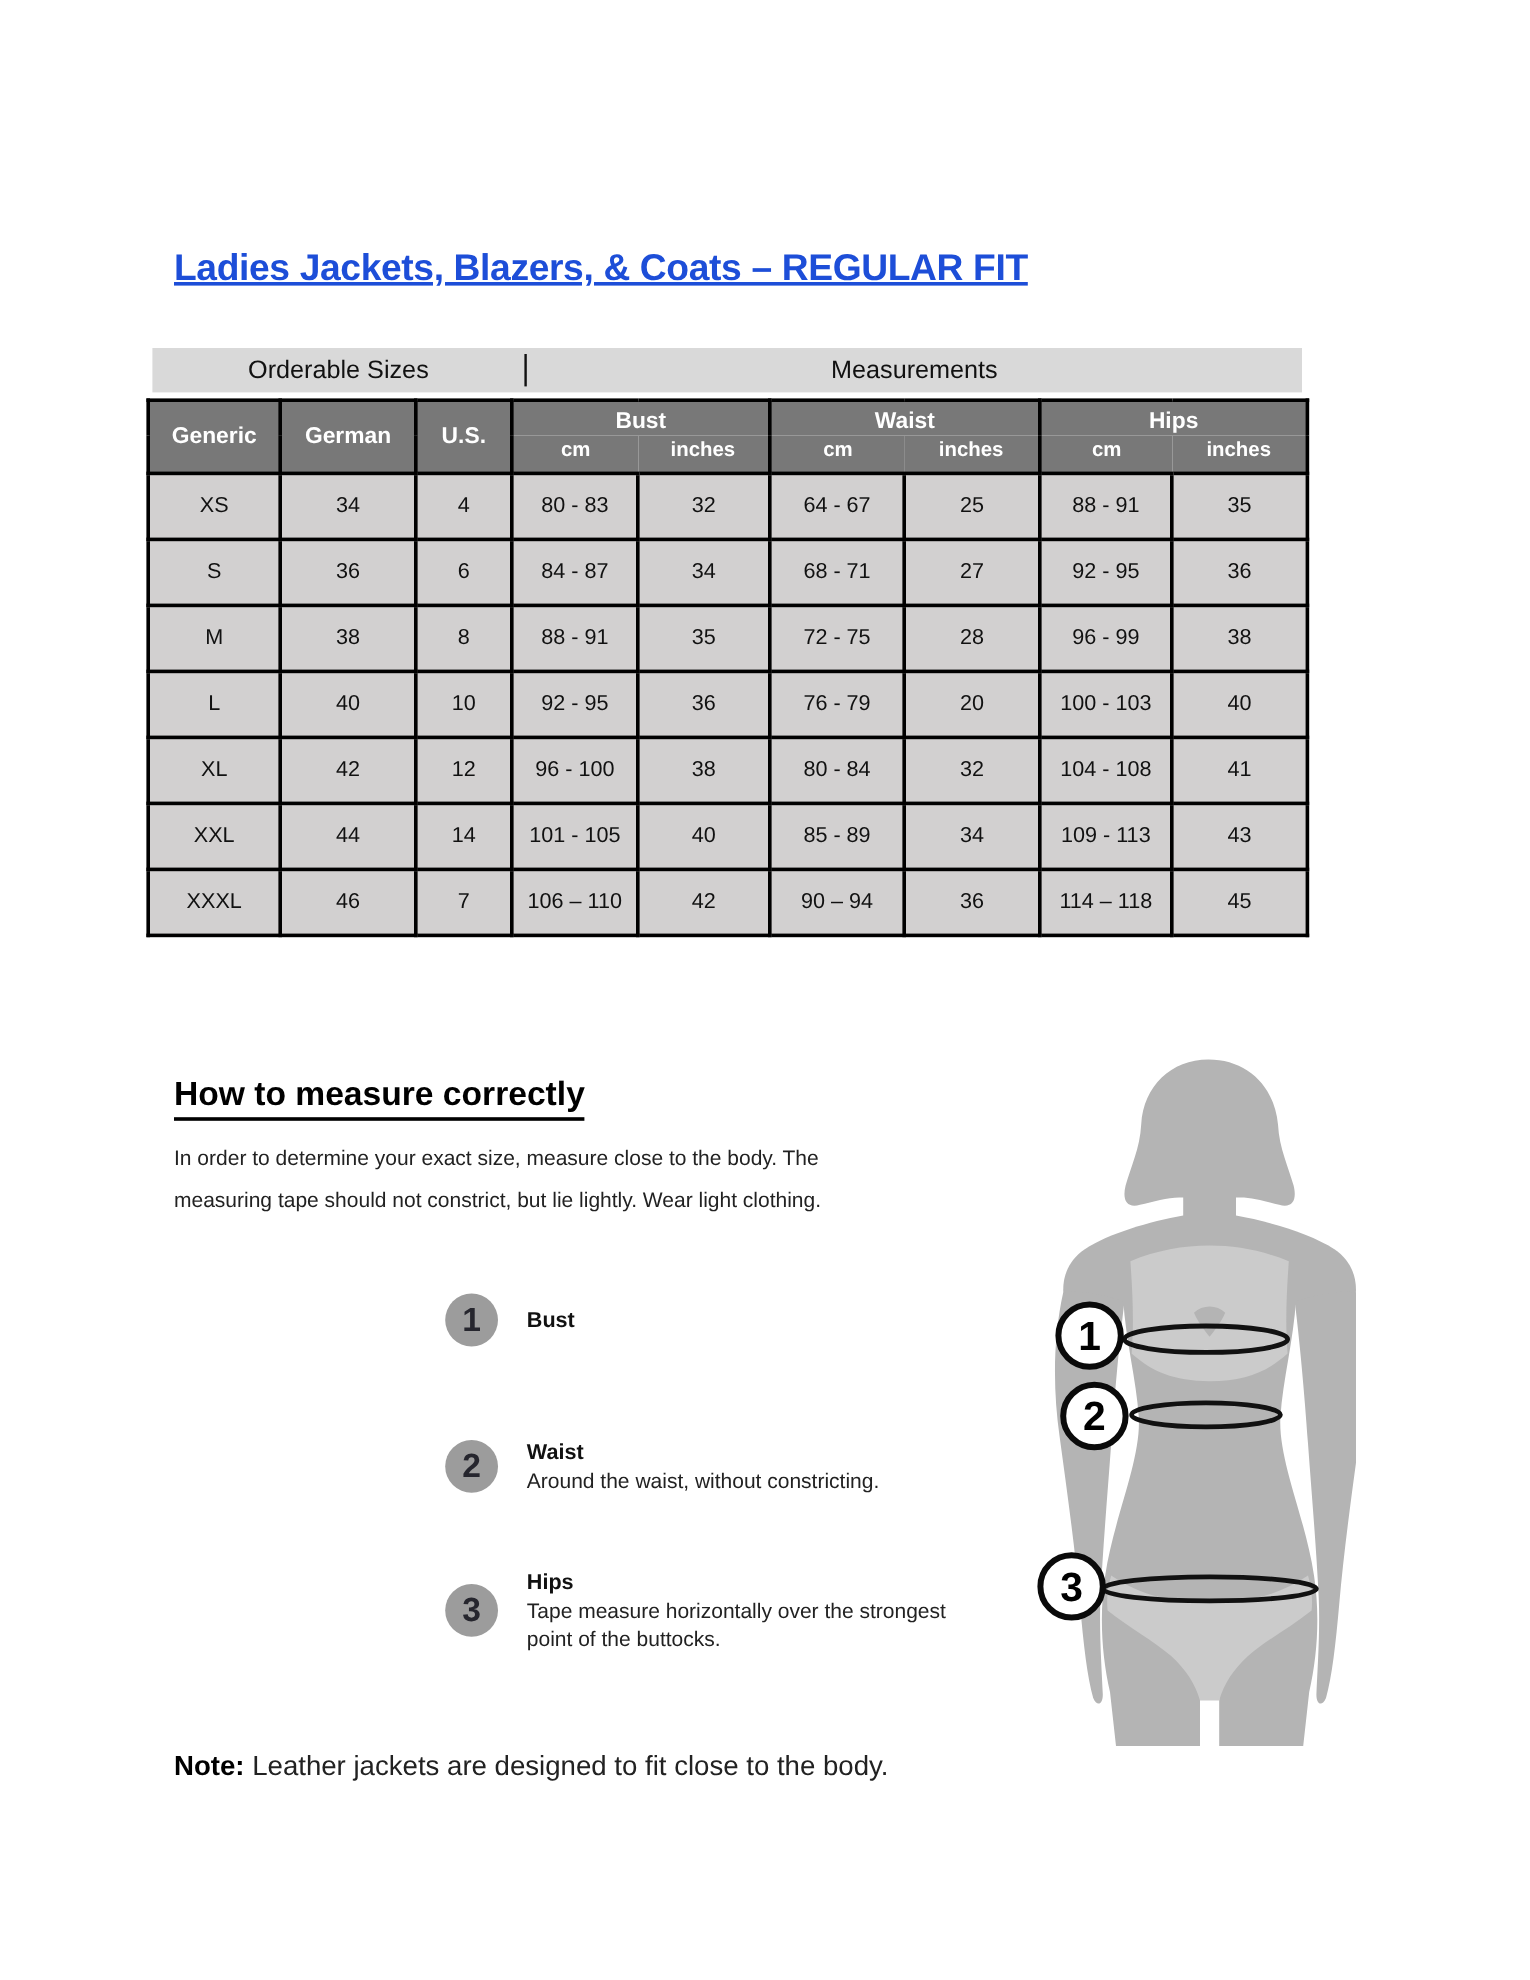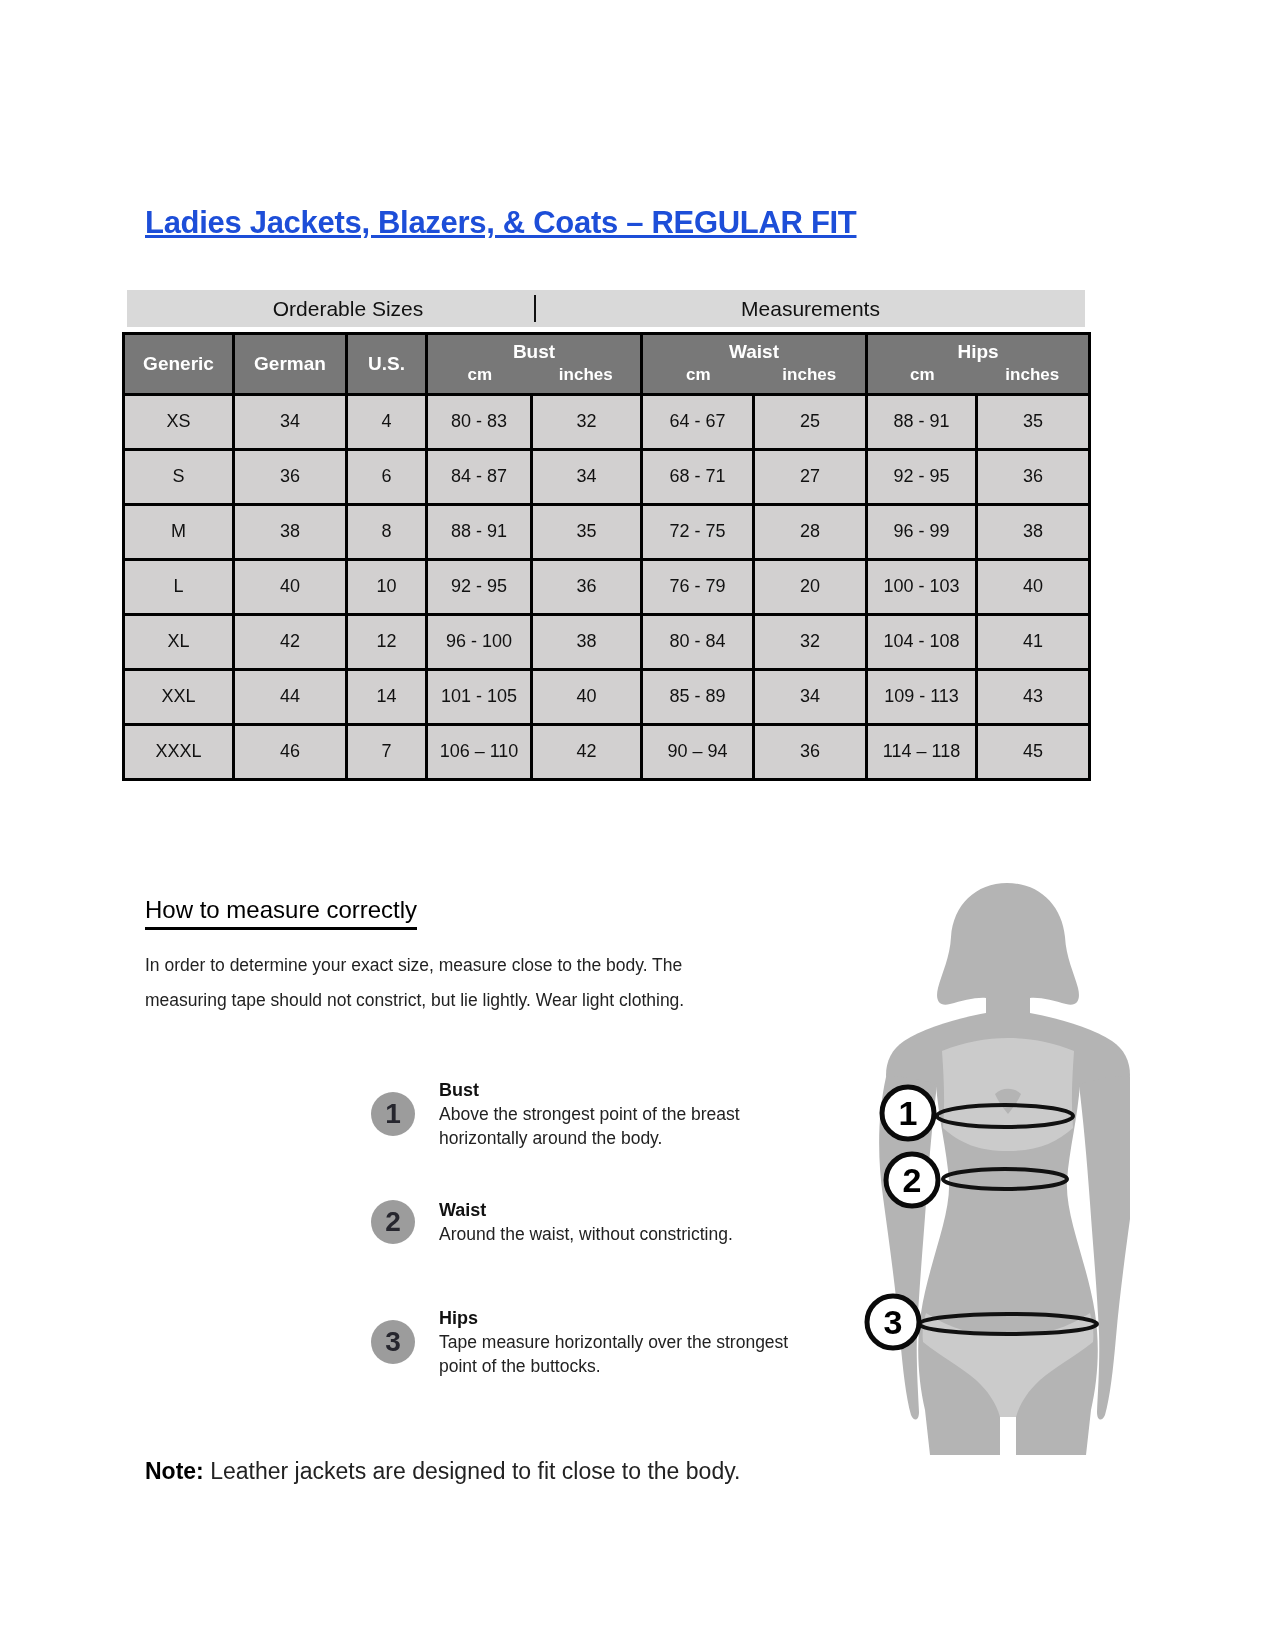--- a/index.html
+++ b/index.html
@@ -18,21 +18,21 @@
   }
   .page-title{
     position:absolute;left:145px;top:205px;
     font-size:31px;font-weight:700;letter-spacing:-0.3px;color:#1d4ed8;text-decoration:underline;
   }
   
   .band{
     position:absolute;left:127px;top:290px;width:958px;height:37px;
     background:var(--band-bg,#d9d9d9);display:flex;align-items:center;
   }
-  .band-left{width:372px;text-align:center;font-size:21px;color:#111;margin-left:35px;}
+  .band-left{width:310px;text-align:center;font-size:21px;color:#111;}
   .band-divider{width:2px;height:27px;background:#111;}
   .band-right{flex:1;text-align:center;font-size:21px;color:#111;}
   
   table.size-table{
     position:absolute;left:122px;top:332px;width:966px;
     border-collapse:collapse;table-layout:fixed;
   }
   table.size-table th,table.size-table td{
     border:3px solid #000;text-align:center;vertical-align:middle;
   }
@@ -45,21 +45,21 @@
   thead tr.sub-row th{height:31px;border-top:none;font-size:17px;padding-bottom:6px;}
   thead th.sub-cm{border-right:none;}
   thead th.sub-in{border-left:none;}
   table.size-table tbody td{
     background:var(--table-row-bg,#d2d0d0);
     height:55px;font-size:18px;color:#111;
   }
   
   .how-heading{
     position:absolute;left:145px;top:896px;
-    font-size:24px;font-weight:400;color:#000;
+    font-size:28px;font-weight:700;color:#000;
     border-bottom:3px solid #000;padding-bottom:3px;
   }
   .intro{
     position:absolute;left:145px;top:948px;width:572px;
     font-size:17.5px;line-height:35px;color:#222;
   }
   .step{
     position:absolute;left:371px;display:flex;align-items:center;gap:24px;
   }
   .step-1{top:1078px;}
@@ -203,21 +203,20 @@
 </table>
 
 <div class="how-heading">How to measure correctly</div>
 
 <p class="intro">In order to determine your exact size, measure close to the body. The measuring tape should not constrict, but lie lightly. Wear light clothing.</p>
 
 <div class="step step-1">
   <div class="step-circle">1</div>
   <div class="step-text">
     <div class="step-label">Bust</div>
-    <div class="step-desc">Above the strongest point of the breast horizontally around the body.</div>
   </div>
 </div>
 
 <div class="step step-2">
   <div class="step-circle">2</div>
   <div class="step-text">
     <div class="step-label">Waist</div>
     <div class="step-desc">Around the waist, without constricting.</div>
   </div>
 </div>

